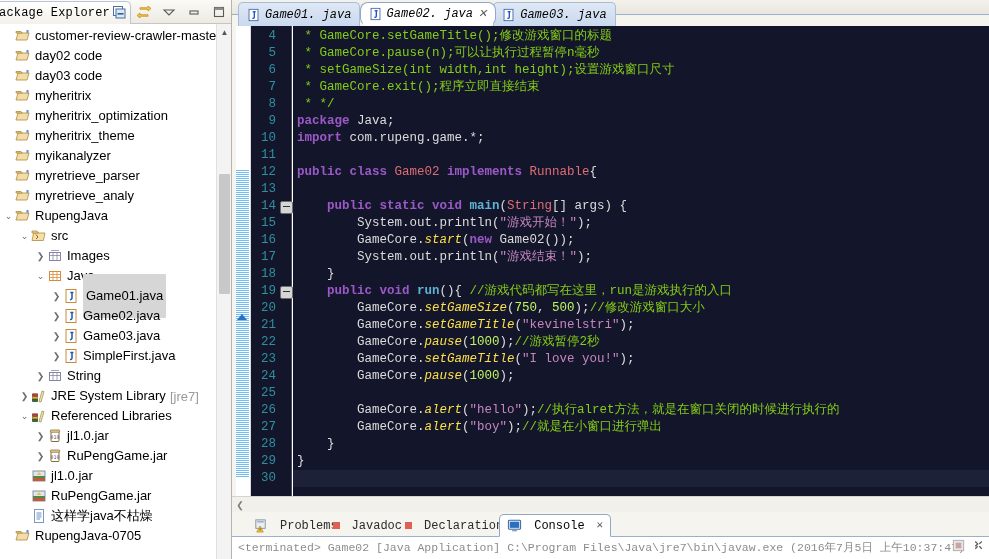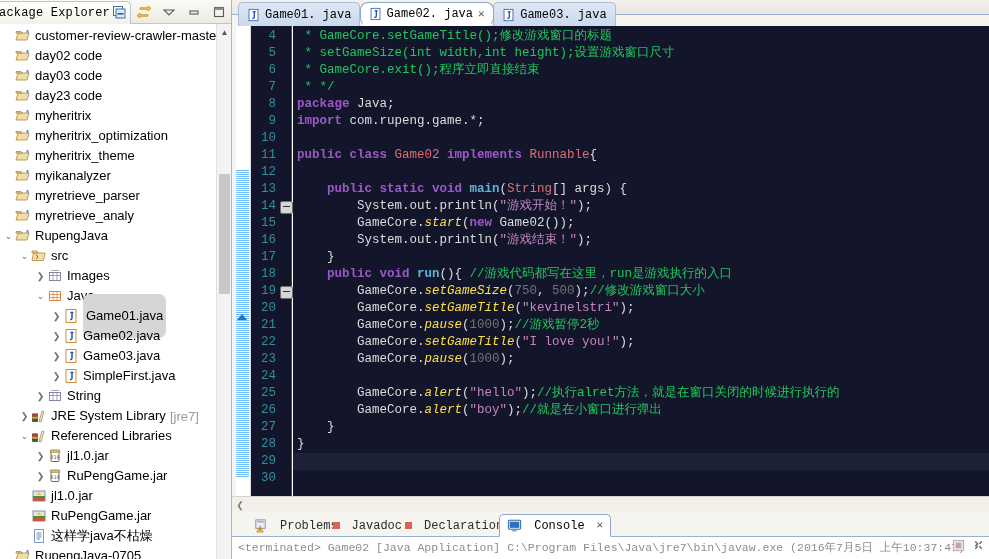--- a/index.html
+++ b/index.html
@@ -67,21 +67,21 @@
     width: 214px;
   }
   .node {
     display: flex; align-items: center;
     height: 20px; padding-left: 2px;
     white-space: nowrap;
     font-size: 13px; color: #000;
     font-family: "Liberation Sans", sans-serif;
   }
   .node.sel .nlabel {
-    background: #d6d6d6; padding: 14px 3px; border-radius: 7px;
+    background: #d6d6d6; padding: 14px 3px; border-radius: 1px;
   }
   .arrow {
     width: 13px; height: 16px; flex: 0 0 13px;
     display: inline-flex; align-items: center; justify-content: center;
     font-size: 9px; color: #6d6d6d;
   }
   .arrow.none { color: transparent; }
   .nicon { width: 17px; height: 16px; flex: 0 0 17px; margin-right: 3px; }
   .nlabel { line-height: 16px; }
   .nsuffix { color: #9a9a9a; margin-left: 4px; }
@@ -108,20 +108,21 @@
   #right {
     position: absolute; left: 232px; top: 0;
     width: 757px; height: 559px;
   }
   #editor-tabbar {
     position: relative;
     height: 15px; width: 757px;
     background: linear-gradient(#f4f2ec, #e8e6de);
     border-bottom: 1px solid #9ab0cf;
     box-sizing: border-box;
+    font-style: italic;
   }
   .etab {
     position: absolute; top: 2px; height: 24px;
     display: flex; align-items: center; gap: 5px;
     padding: 0 8px;
     box-sizing: border-box;
     border-radius: 5px 5px 0 0;
     font-family: "Liberation Mono", monospace;
     font-size: 12px; color: #000;
     white-space: nowrap;
@@ -215,22 +216,22 @@
   .cline {
     height: 17px; line-height: 17px;
     white-space: pre; padding-left: 4px;
   }
   .cline.cur { background: #1d2138; }
   .kw  { color: #9b59c7; font-weight: bold; }
   .typ { color: #5fb3d4; font-weight: bold; }
   .cls { color: #e06c75; }
   .mth { color: #fde047; font-style: italic; }
   .str { color: #c586c0; }
-  .num { color: #737373; }
-  .cmt { color: #22c55e; }
+  .num { color: #bef264; }
+  .cmt { color: #84cc16; }
   .pln { color: #dcdcdc; }
 
   
   #code-hscroll {
     position: absolute; left: 0; top: 496px;
     width: 757px; height: 16px;
     background: #f1f0ea;
     border-top: 1px solid #d6d3cb;
     box-sizing: border-box;
     display: flex; align-items: center;
@@ -359,29 +360,20 @@
               </svg></span>
             <span class="nlabel">day03 code</span>
           </div>
           <div class="node" style="padding-left: 2px;">
             <span class="arrow none">·</span>
             <span class="nicon"><svg width="16" height="16" viewBox="0 0 16 16">
                 <path d="M1 12 L3 5 L14 5 L12 12 Z" fill="#f2dca8" stroke="#b08a3a" stroke-width=".8"></path>
                 <path d="M1 5 L1 3.5 L6 3.5 L7.2 5 Z" fill="#e9cd8e" stroke="#b08a3a" stroke-width=".8"></path>
                 <path d="M11.5 2 L13.5 2 L13.5 5.5 L12.5 4.5 L11.5 5.5 Z" fill="#5a8fd8"></path>
               </svg></span>
-            <span class="nlabel">day23 code</span>
-          </div>
-          <div class="node" style="padding-left: 2px;">
-            <span class="arrow none">·</span>
-            <span class="nicon"><svg width="16" height="16" viewBox="0 0 16 16">
-                <path d="M1 12 L3 5 L14 5 L12 12 Z" fill="#f2dca8" stroke="#b08a3a" stroke-width=".8"></path>
-                <path d="M1 5 L1 3.5 L6 3.5 L7.2 5 Z" fill="#e9cd8e" stroke="#b08a3a" stroke-width=".8"></path>
-                <path d="M11.5 2 L13.5 2 L13.5 5.5 L12.5 4.5 L11.5 5.5 Z" fill="#5a8fd8"></path>
-              </svg></span>
             <span class="nlabel">myheritrix</span>
           </div>
           <div class="node" style="padding-left: 2px;">
             <span class="arrow none">·</span>
             <span class="nicon"><svg width="16" height="16" viewBox="0 0 16 16">
                 <path d="M1 12 L3 5 L14 5 L12 12 Z" fill="#f2dca8" stroke="#b08a3a" stroke-width=".8"></path>
                 <path d="M1 5 L1 3.5 L6 3.5 L7.2 5 Z" fill="#e9cd8e" stroke="#b08a3a" stroke-width=".8"></path>
                 <path d="M11.5 2 L13.5 2 L13.5 5.5 L12.5 4.5 L11.5 5.5 Z" fill="#5a8fd8"></path>
               </svg></span>
             <span class="nlabel">myheritrix_optimization</span>
@@ -682,20 +674,21 @@
           <div class="foldrow"></div>
           <div class="foldrow"></div>
           <div class="foldrow"></div>
           <div class="foldrow"></div>
           <div class="foldrow"></div>
           <div class="foldrow"></div>
           <div class="foldrow"></div>
         </div>
       <div id="code-text">
           <div class="cline"><span class="cmt"> * GameCore.setGameTitle();修改游戏窗口的标题</span></div>
+          <div class="cline"><span class="cmt"> * GameCore.pause(n);可以让执行过程暂停n毫秒</span></div>
           <div class="cline"><span class="cmt"> * setGameSize(int width,int height);设置游戏窗口尺寸</span></div>
           <div class="cline"><span class="cmt"> * GameCore.exit();程序立即直接结束</span></div>
           <div class="cline"><span class="cmt"> * */</span></div>
           <div class="cline"><span class="kw">package</span><span class="pln"> Java;</span></div>
           <div class="cline"><span class="kw">import</span><span class="pln"> com.rupeng.game.*;</span></div>
           <div class="cline">&nbsp;</div>
           <div class="cline"><span class="kw">public class </span><span class="cls">Game02</span><span class="kw"> implements </span><span class="cls">Runnable</span><span class="pln">{</span></div>
           <div class="cline">&nbsp;</div>
           <div class="cline"><span class="kw">    public static void </span><span class="typ">main</span><span class="pln">(</span><span class="cls">String</span><span class="pln">[] args) {</span></div>
           <div class="cline"><span class="pln">        System.out.println(</span><span class="str">"游戏开始！"</span><span class="pln">);</span></div>

